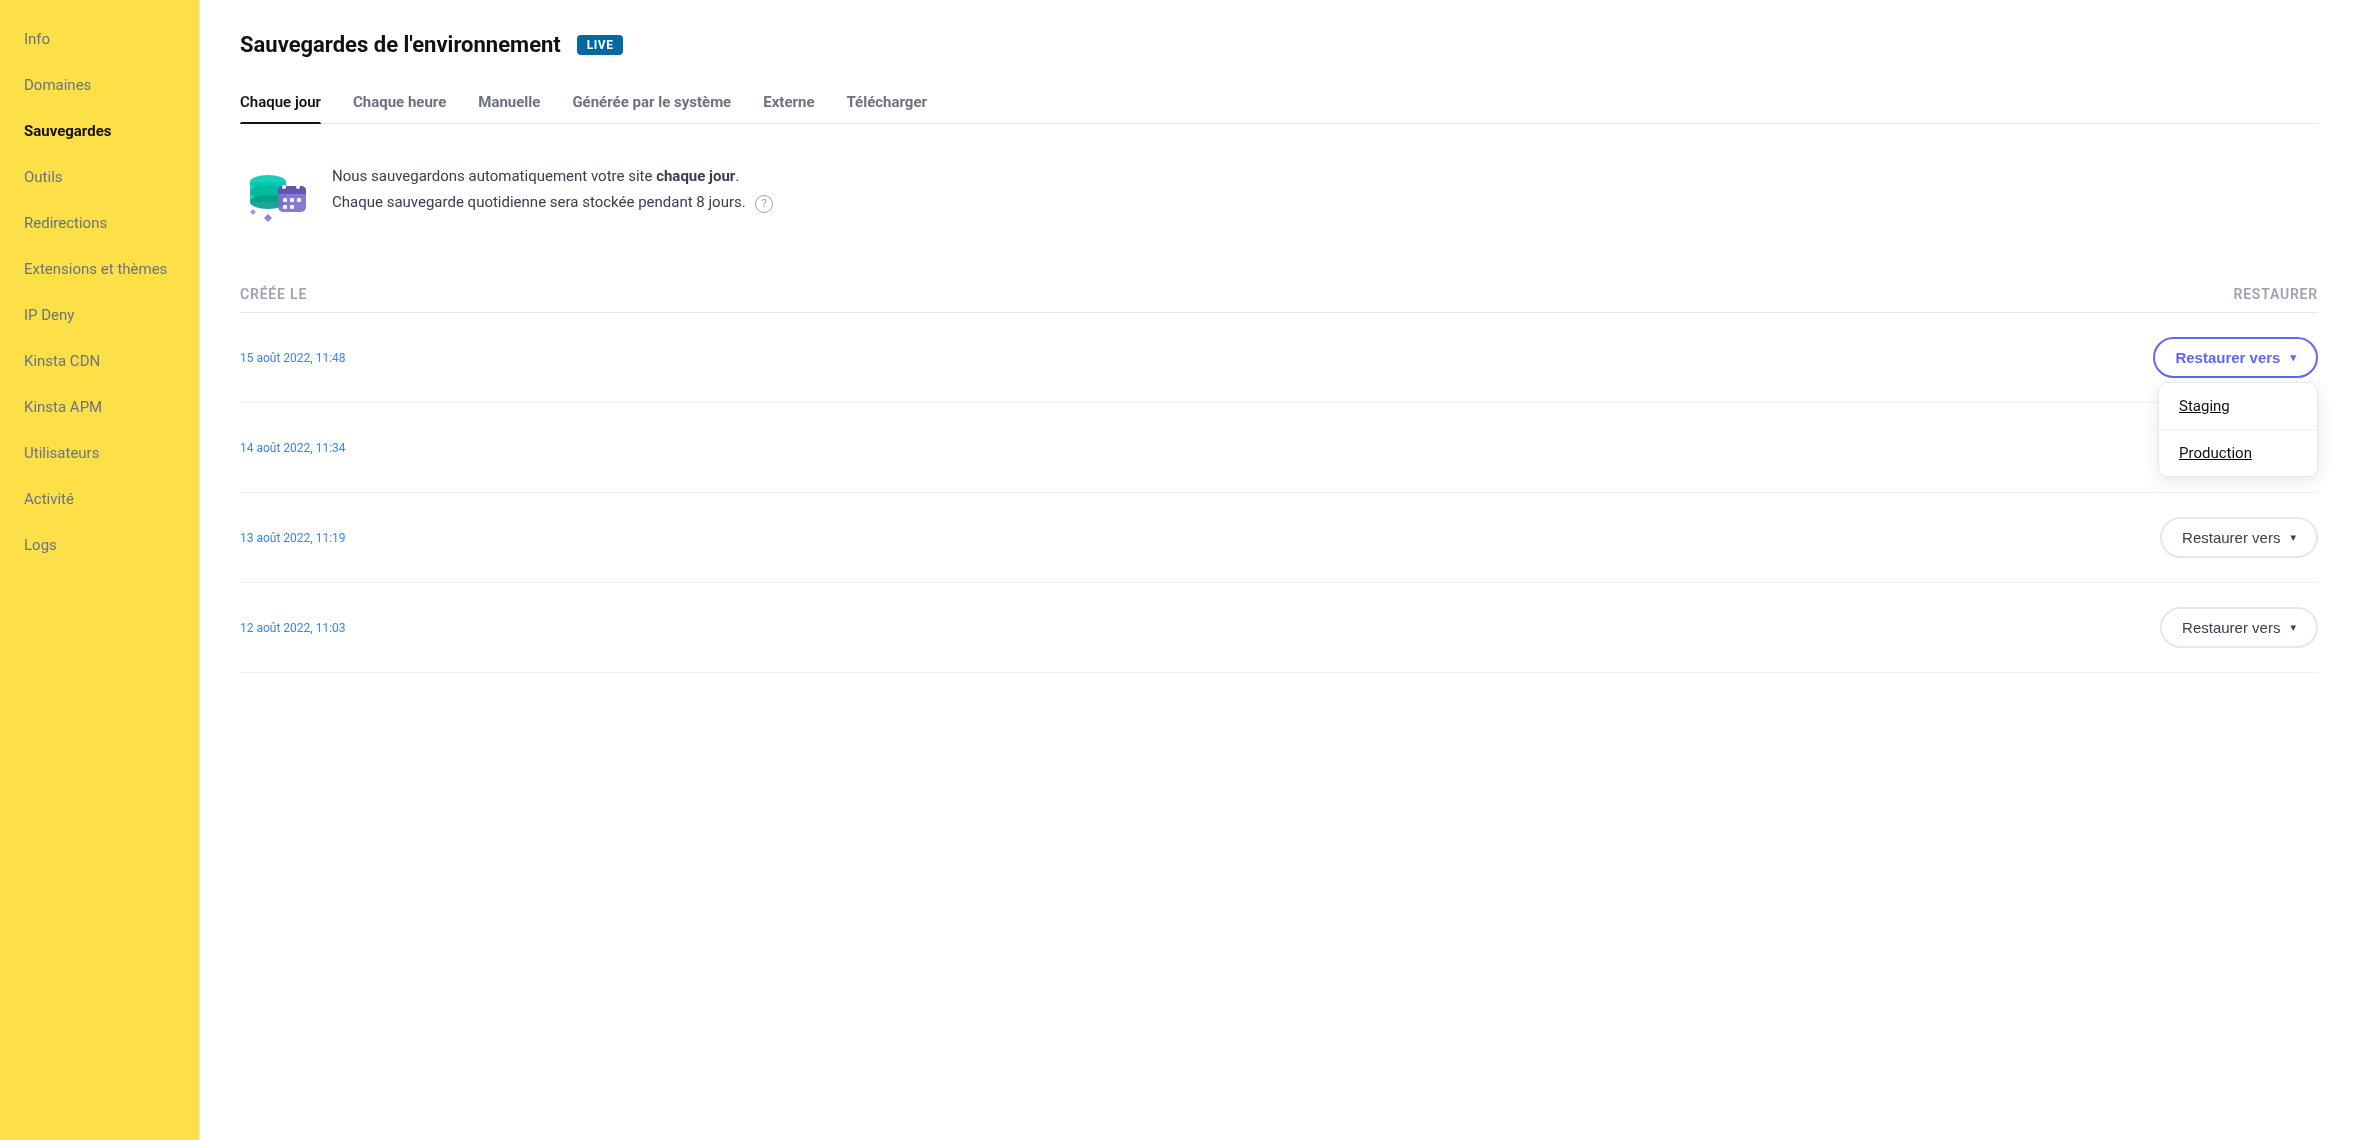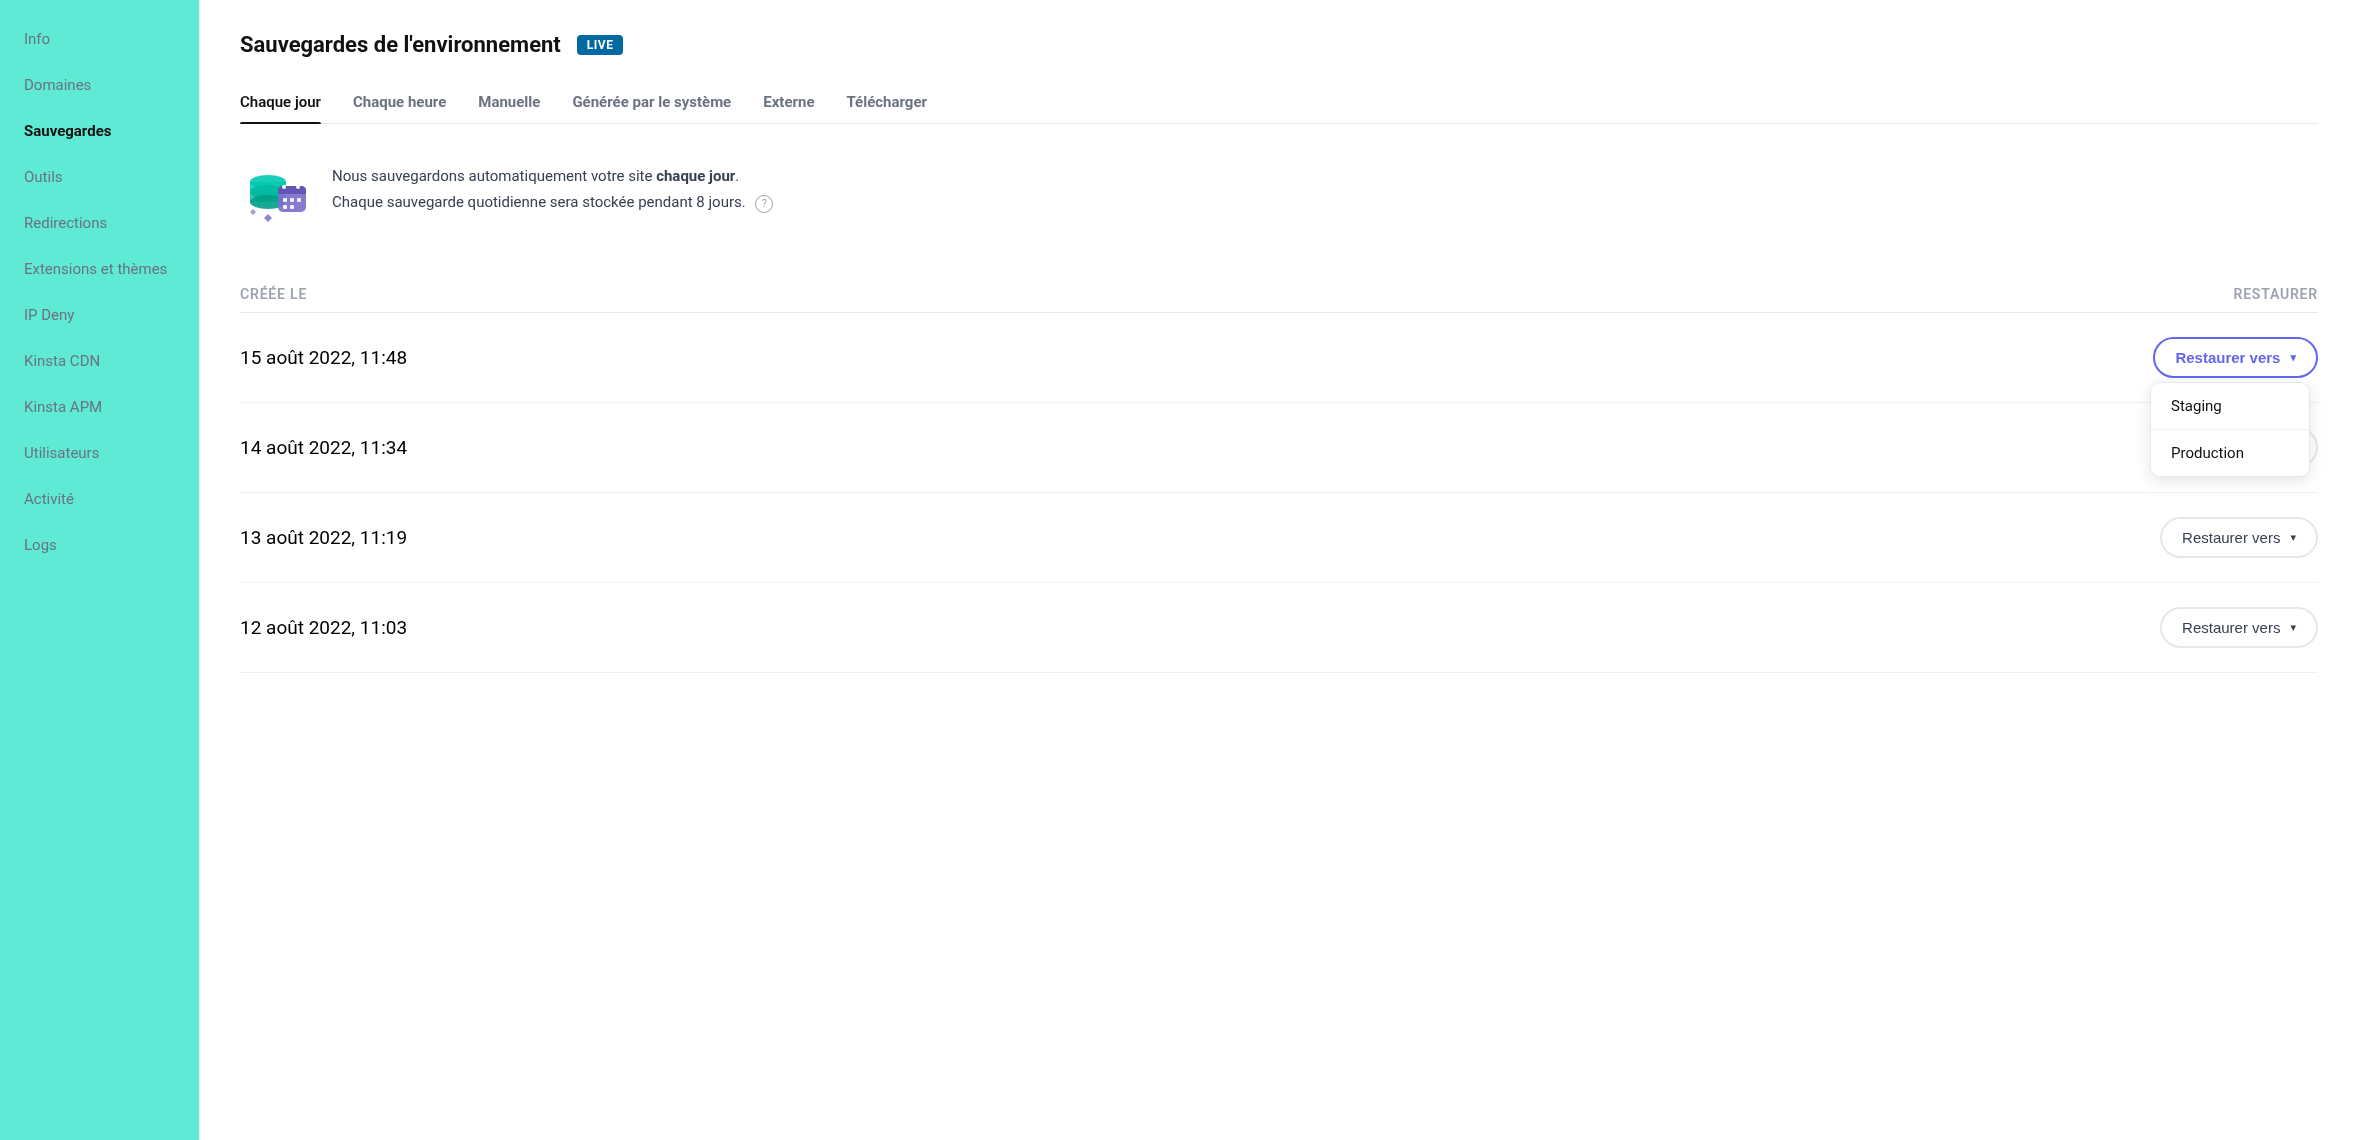--- a/index.html
+++ b/index.html
@@ -8,21 +8,21 @@
       background: #f4f5f7;
       display: flex;
       height: 100vh;
       overflow: hidden;
     }
 
     
     .sidebar {
       width: 200px;
       min-width: 200px;
-      background: #5eead4;
+      background: #fde047;
       border-right: 1px solid #e8eaed;
       display: flex;
       flex-direction: column;
       padding: 16px 0;
     }
     .sidebar-item {
       padding: 14px 24px;
       font-size: 15px;
       color: #6b7280;
       cursor: pointer;
@@ -134,22 +134,22 @@
 
     .backup-row {
       display: flex;
       justify-content: space-between;
       align-items: center;
       padding: 24px 0;
       border-bottom: 1px solid #f0f0f2;
       position: relative;
     }
     .backup-date {
-      font-size: 19px;
-      color: #000000;
+      font-size: 12px;
+      color: #3b82f6;
     }
 
     
     .restore-btn {
       display: flex;
       align-items: center;
       gap: 8px;
       padding: 10px 20px;
       border-radius: 24px;
       border: 2px solid #e5e7eb;
@@ -173,28 +173,29 @@
     
     .dropdown-container {
       position: relative;
       display: flex;
       flex-direction: column;
       align-items: flex-end;
     }
     .dropdown-menu {
       position: absolute;
       top: calc(100% + 4px);
-      right: 8px;
+      right: 0;
       background: #fff;
       border: 1px solid #e5e7eb;
       border-radius: 10px;
       box-shadow: 0 4px 16px rgba(0,0,0,0.10);
       min-width: 160px;
       z-index: 100;
       overflow: hidden;
+      text-decoration: underline;
     }
     .dropdown-item {
       padding: 14px 20px;
       font-size: 15px;
       color: #111;
       cursor: pointer;
       background: #fff;
     }
     .dropdown-item + .dropdown-item {
       border-top: 1px solid #f0f0f0;

